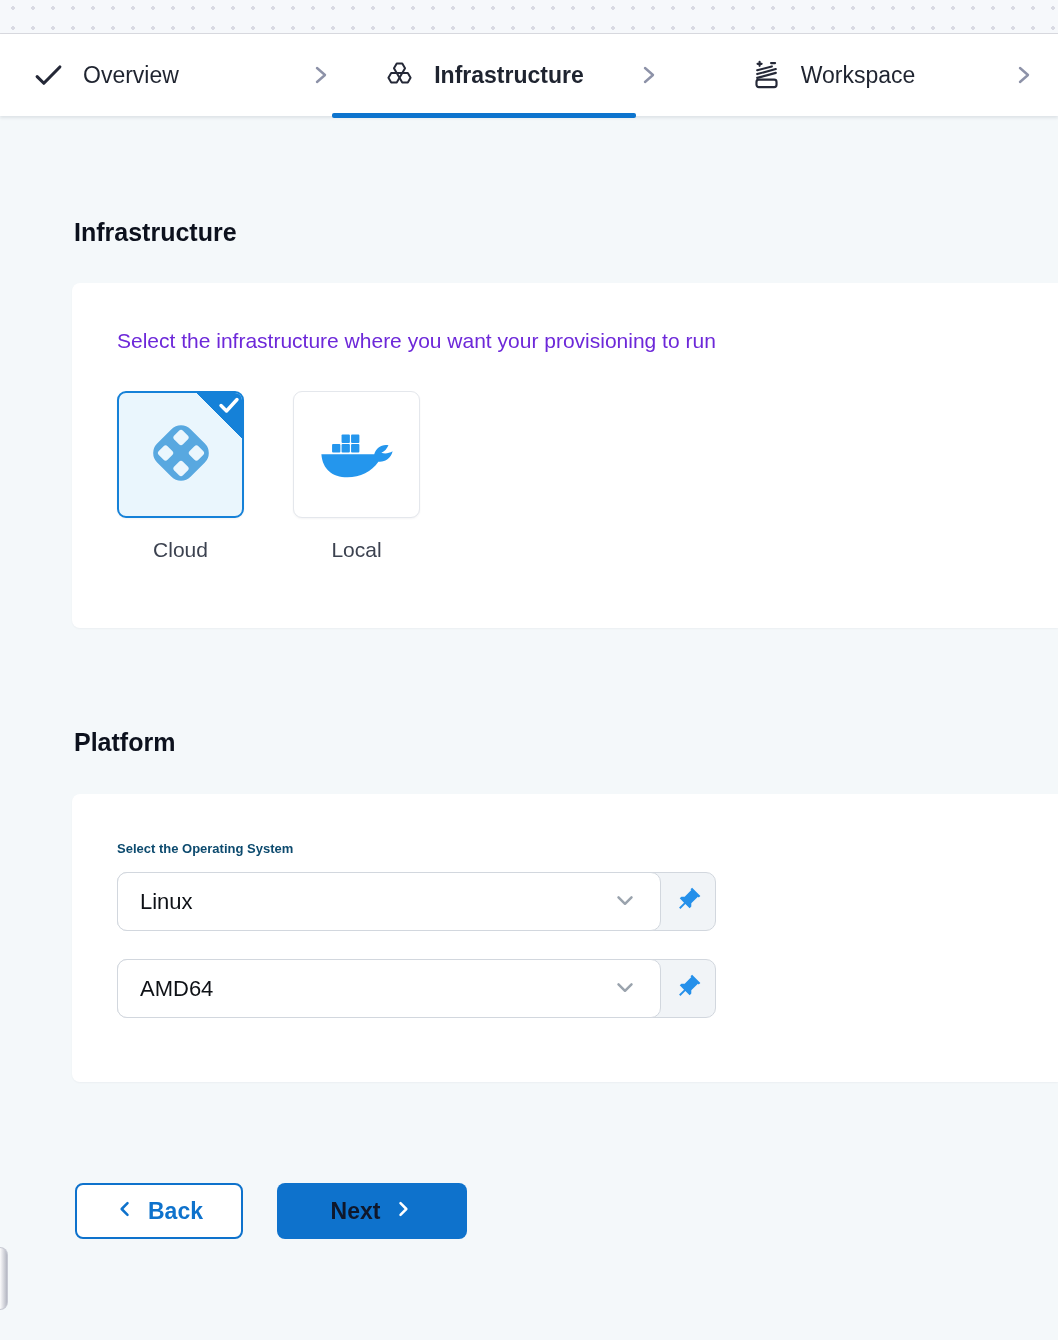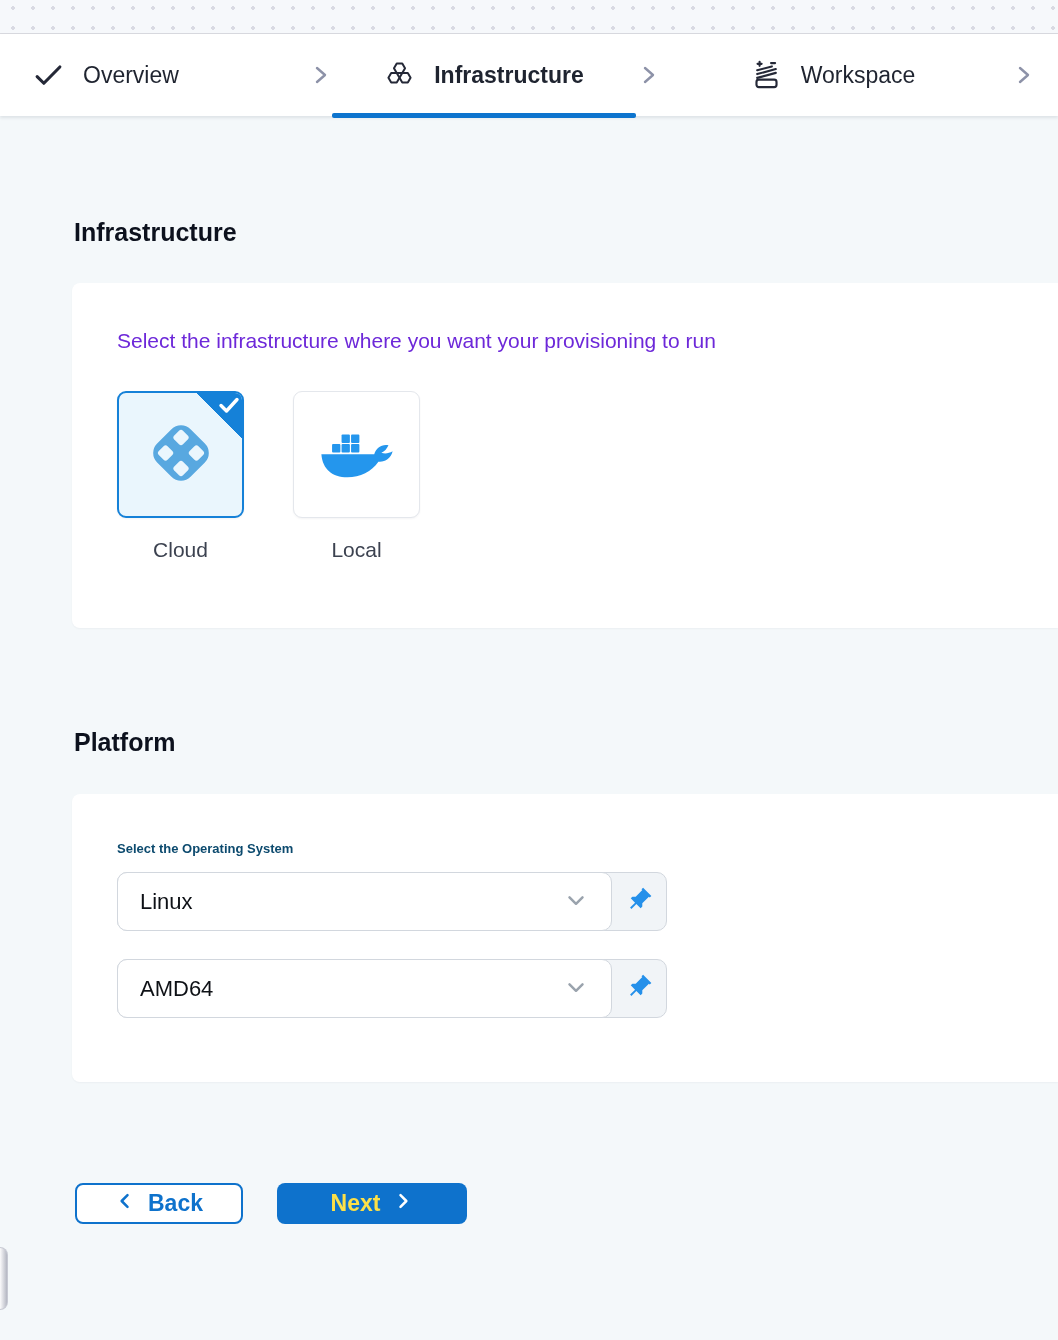--- a/index.html
+++ b/index.html
@@ -116,21 +116,21 @@
   }
 
   
   .field-label {
     font-size:13px;
     font-weight:600;
     color:#0c4a6e;
     margin-bottom:16px;
   }
   .select-group {
-    width:550px;
+    width:599px;
     height:59px;
     display:flex;
     border:1px solid #d2d7de;
     border-radius:10px;
     background:#f1f4f7;
     margin-bottom:28px;
   }
   .select-group:last-child { margin-bottom:0;text-align:right; }
   .select-box {
     flex:1;
@@ -148,40 +148,40 @@
   .pin-btn {
     flex:0 0 54px;
     display:flex; align-items:center; justify-content:center;
     cursor:pointer;
     border-radius:0 10px 10px 0;
   }
 
   
   .footer { margin:101px 0 0 75px; display:flex; gap:34px; }
   .btn {
-    height:41px;
+    height:56px;
     border-radius:8px;
     display:flex; align-items:center; justify-content:center;
     gap:13px;
     font-size:23px;
     font-weight:700;
     cursor:pointer;
     font-family:inherit;
   }
   .btn-back {
     width:168px;
     background:#ffffff;
     border:2px solid #0e72cc;
     color:#0e72cc;
   }
   .btn-next {
     width:190px;
     background:#0e72cc;
     border:none;
-    color:#fde047;
+    color:#0f172a;
   }
 
   .edge-artifact {
     position:absolute;
     left:0; top:1247px;
     width:8px; height:63px;
     background:linear-gradient(to right,#fbfbfc,#b4b7c2);
     border:1px solid #c7c9d3;
     border-left:none;
     border-radius:0 8px 8px 0;

